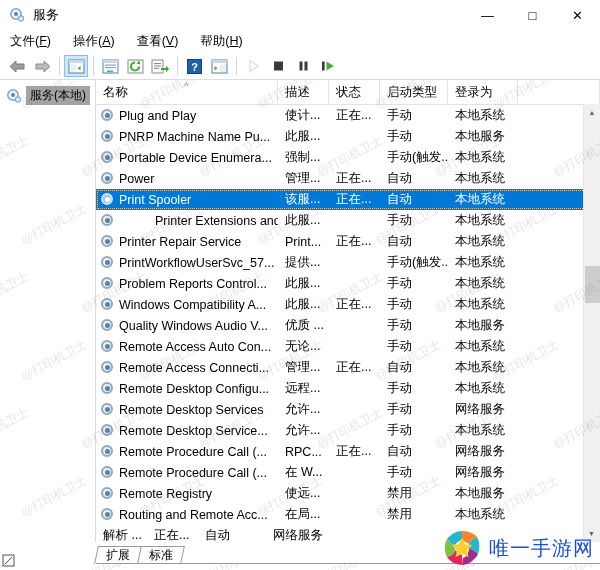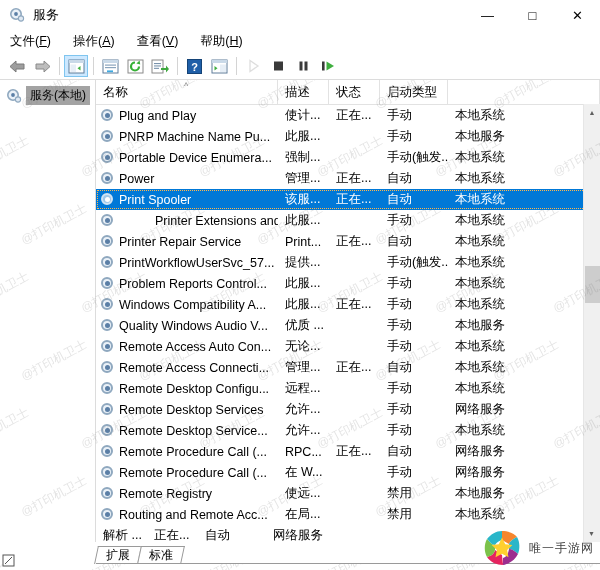--- a/index.html
+++ b/index.html
@@ -86,21 +86,21 @@
   .tabstrip{display:flex;align-items:flex-end;height:22px;}
   .tab{height:17px;line-height:17px;font-size:12px;padding:0 9px;background:#fff;
        border:1px solid #9a9a9a;border-bottom:none;position:relative;
        transform:skewX(-12deg);margin-right:-1px;}
   .tab span{display:inline-block;transform:skewX(12deg);}
   .tab.active{background:#fff;}
   .tabline{position:absolute;left:96px;right:0;bottom:0;height:1px;background:#9a9a9a;}
 
   
   .brand{position:absolute;right:6px;bottom:2px;display:flex;align-items:center;z-index:20;}
-  .brand-text{font-size:12px;color:#404040;margin-left:7px;letter-spacing:1px;
+  .brand-text{font-size:20px;color:#1d4ed8;margin-left:7px;letter-spacing:1px;
               font-family:"DejaVu Sans",sans-serif;font-weight:400;}
 
   
   .corner-ico{position:absolute;left:2px;bottom:2px;width:14px;height:14px;z-index:9;}
 </style>
 </head>
 <body>
 
 <div id="app">
 
@@ -313,20 +313,23 @@
           </div>
           <div class="hcell" style="width: 51px;">
             <span>描述</span>
           </div>
           <div class="hcell" style="width: 51px;">
             <span>状态</span>
           </div>
           <div class="hcell" style="width: 68px;">
             <span>启动类型</span>
           </div>
+          <div class="hcell" style="width: 70px;">
+            <span>登录为</span>
+          </div>
           <div class="hcell" style="flex: 1 1 0%;"></div>
         </div>
       <div class="rows" id="listRows">
           <div class="row">
             <div class="cell c-name" style="width: 182px;">
               <span class="svc-ico"><span class="gear"></span></span>
               <span>Plug and Play</span>
             </div>
             <div class="cell c-desc" style="width: 51px;">使计...</div>
             <div class="cell c-state" style="width: 51px;">正在...</div>

